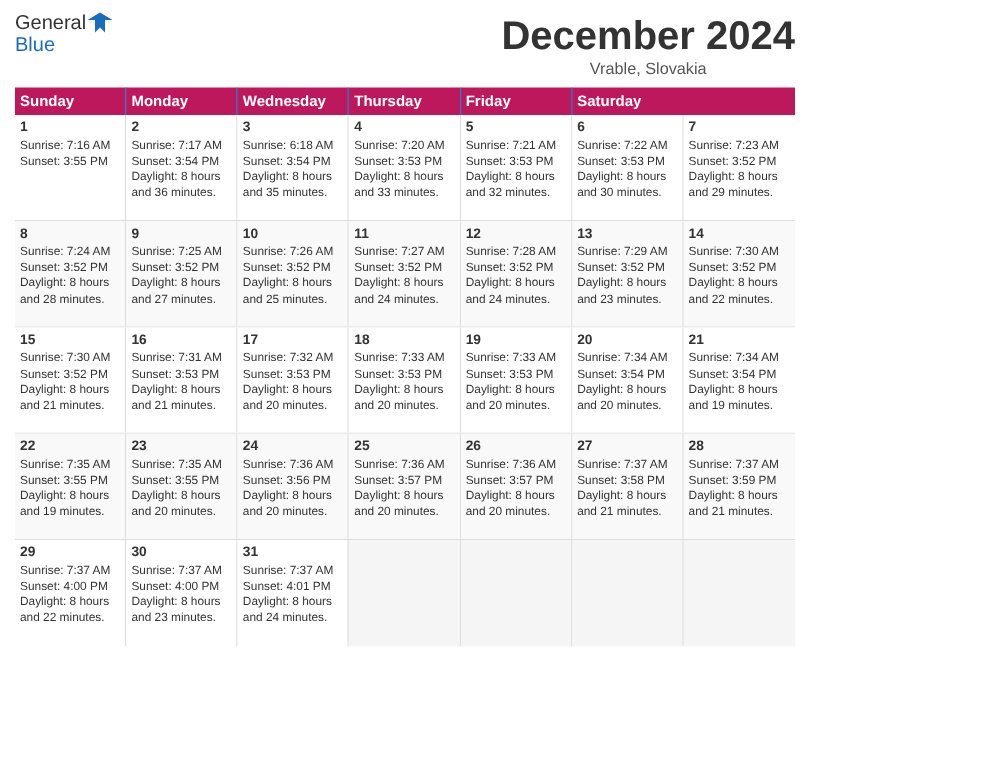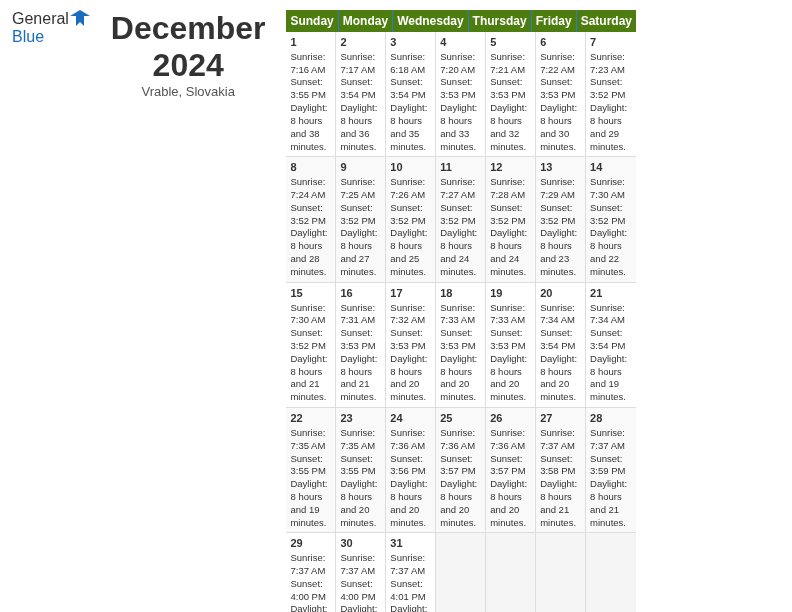--- a/index.html
+++ b/index.html
@@ -8,20 +8,21 @@
       background: #fff;
       width: 792px;
       height: 612px;
       overflow: hidden;
     }
     .container {
       width: 648px;
       height: 612px;
       padding: 10px 12px 10px 12px;
       display: flex;
+      flex-direction: column;
     }
     .header {
       display: flex;
       justify-content: space-between;
       align-items: flex-start;
       margin-bottom: 8px;
     }
     .logo {
       display: flex;
       flex-direction: column;
@@ -46,21 +47,21 @@
       color: #555;
     }
     .calendar {
       flex: 1;
       display: flex;
       flex-direction: column;
     }
     .cal-header {
       display: grid;
       grid-template-columns: repeat(7, 1fr);
-      background: #4d7c0f;
+      background: #be185d;
     }
     .cal-header-cell {
       color: #fff;
       font-size: 12px;
       font-weight: bold;
       padding: 4px 4px;
       text-align: left;
       border-right: 1px solid #2a7dcd;
     }
     .cal-header-cell:last-child { border-right: none; }
@@ -125,21 +126,20 @@
       <div class="cal-header-cell">Friday</div>
       <div class="cal-header-cell">Saturday</div>
     </div>
     <div class="cal-body">
 
       <div class="cal-row">
         <div class="cal-cell">
           <span class="day-num">1</span>
           <span>Sunrise: 7:16 AM</span><br>
           <span>Sunset: 3:55 PM</span><br>
-          <span>Daylight: 8 hours and 38 minutes.</span>
         </div>
         <div class="cal-cell">
           <span class="day-num">2</span>
           <span>Sunrise: 7:17 AM</span><br>
           <span>Sunset: 3:54 PM</span><br>
           <span>Daylight: 8 hours and 36 minutes.</span>
         </div>
         <div class="cal-cell">
           <span class="day-num">3</span>
           <span>Sunrise: 6:18 AM</span><br>

